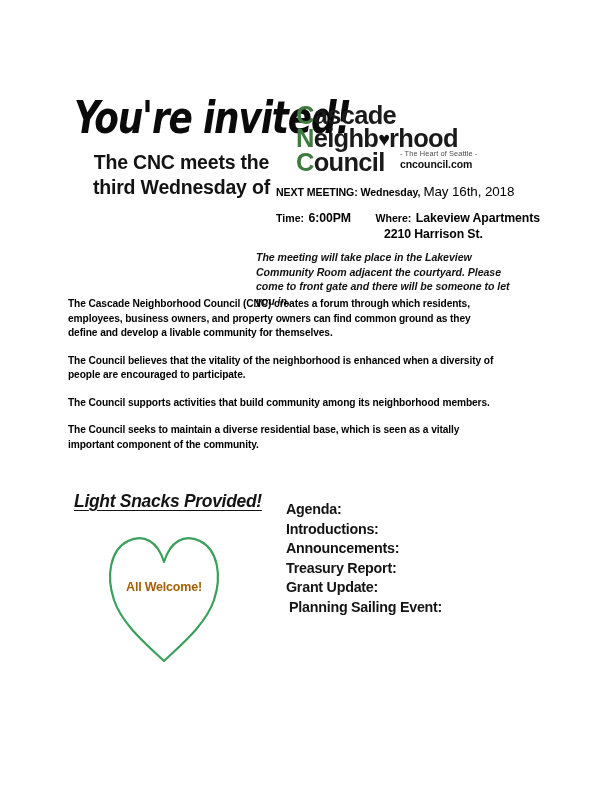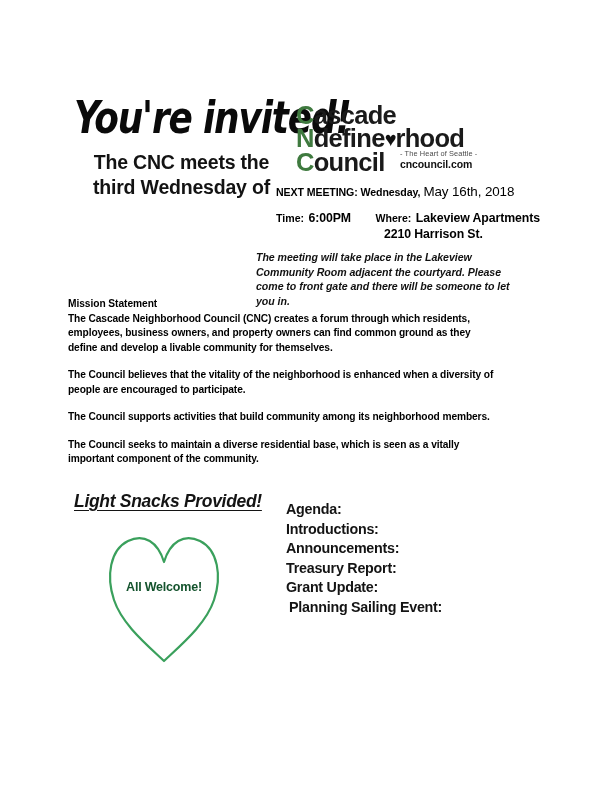--- a/index.html
+++ b/index.html
@@ -220,21 +220,21 @@
     height: 140px;
   }
   #heart-label {
     position: absolute;
     left: 0;
     top: 52px;
     width: 116px;
     text-align: center;
     font-size: 12.5px;
     font-weight: 700;
-    color: #14532d;
+    color: #a16207;
     letter-spacing: -0.2px;
     white-space: nowrap;
   }
 
   
   #agenda-block {
     position: absolute;
     left: 286px;
     top: 500px;
     width: 230px;
@@ -259,21 +259,21 @@
   <div id="invite-block">
     <div id="invited-script">You're invited!</div>
     <div id="meets-lines">
       <div>The CNC meets the</div>
       <div>third Wednesday of</div>
     </div>
   </div>
 
   <div id="logo-block">
     <div class="logo-line"><span class="logo-cap">C</span><span>ascade</span></div>
-    <div class="logo-line"><span class="logo-cap">N</span><span>define</span><span class="logo-heart">♥</span><span>rhood</span></div>
+    <div class="logo-line"><span class="logo-cap">N</span><span>eighb</span><span class="logo-heart">♥</span><span>rhood</span></div>
     <div class="logo-line"><span class="logo-cap">C</span><span>ouncil</span></div>
     <div id="logo-tag">
       <div id="logo-tag-line1">- The Heart of Seattle -</div>
       <div id="logo-tag-line2">cncouncil.com</div>
     </div>
   </div>
 
   <div id="meeting-block">
     <div id="next-meeting-line">
       <span class="nm-label">NEXT MEETING: Wednesday,</span><span class="nm-date">May 16th, 2018</span>
@@ -283,21 +283,20 @@
       <span class="tw-value">6:00PM</span>
       <span id="where-group"><span class="tw-label">Where:</span>
       <span class="tw-value">Lakeview Apartments</span></span>
     </div>
     <div id="address-line">2210 Harrison St.</div>
   </div>
 
   <div id="meeting-note">The meeting will take place in the Lakeview Community Room adjacent the courtyard. Please come to front gate and there will be someone to let you in.</div>
 
   <div id="mission-block">
-    <div class="mission-heading">Mission Statement</div>
     <p class="mission-p">The Cascade Neighborhood Council (CNC) creates a forum through which residents, employees, business owners, and property owners can find common ground as they define and develop a livable community for themselves.</p>
     <p class="mission-p spaced">The Council believes that the vitality of the neighborhood is enhanced when a diversity of people are encouraged to participate.</p>
     <p class="mission-p spaced">The Council supports activities that build community among its neighborhood members.</p>
     <p class="mission-p spaced">The Council seeks to maintain a diverse residential base, which is seen as a vitally important component of the community.</p>
   </div>
 
   <div id="snacks-title">Light Snacks Provided!</div>
 
   <div id="heart-wrap">
     <svg id="heart-svg" viewBox="0 0 116 140">

